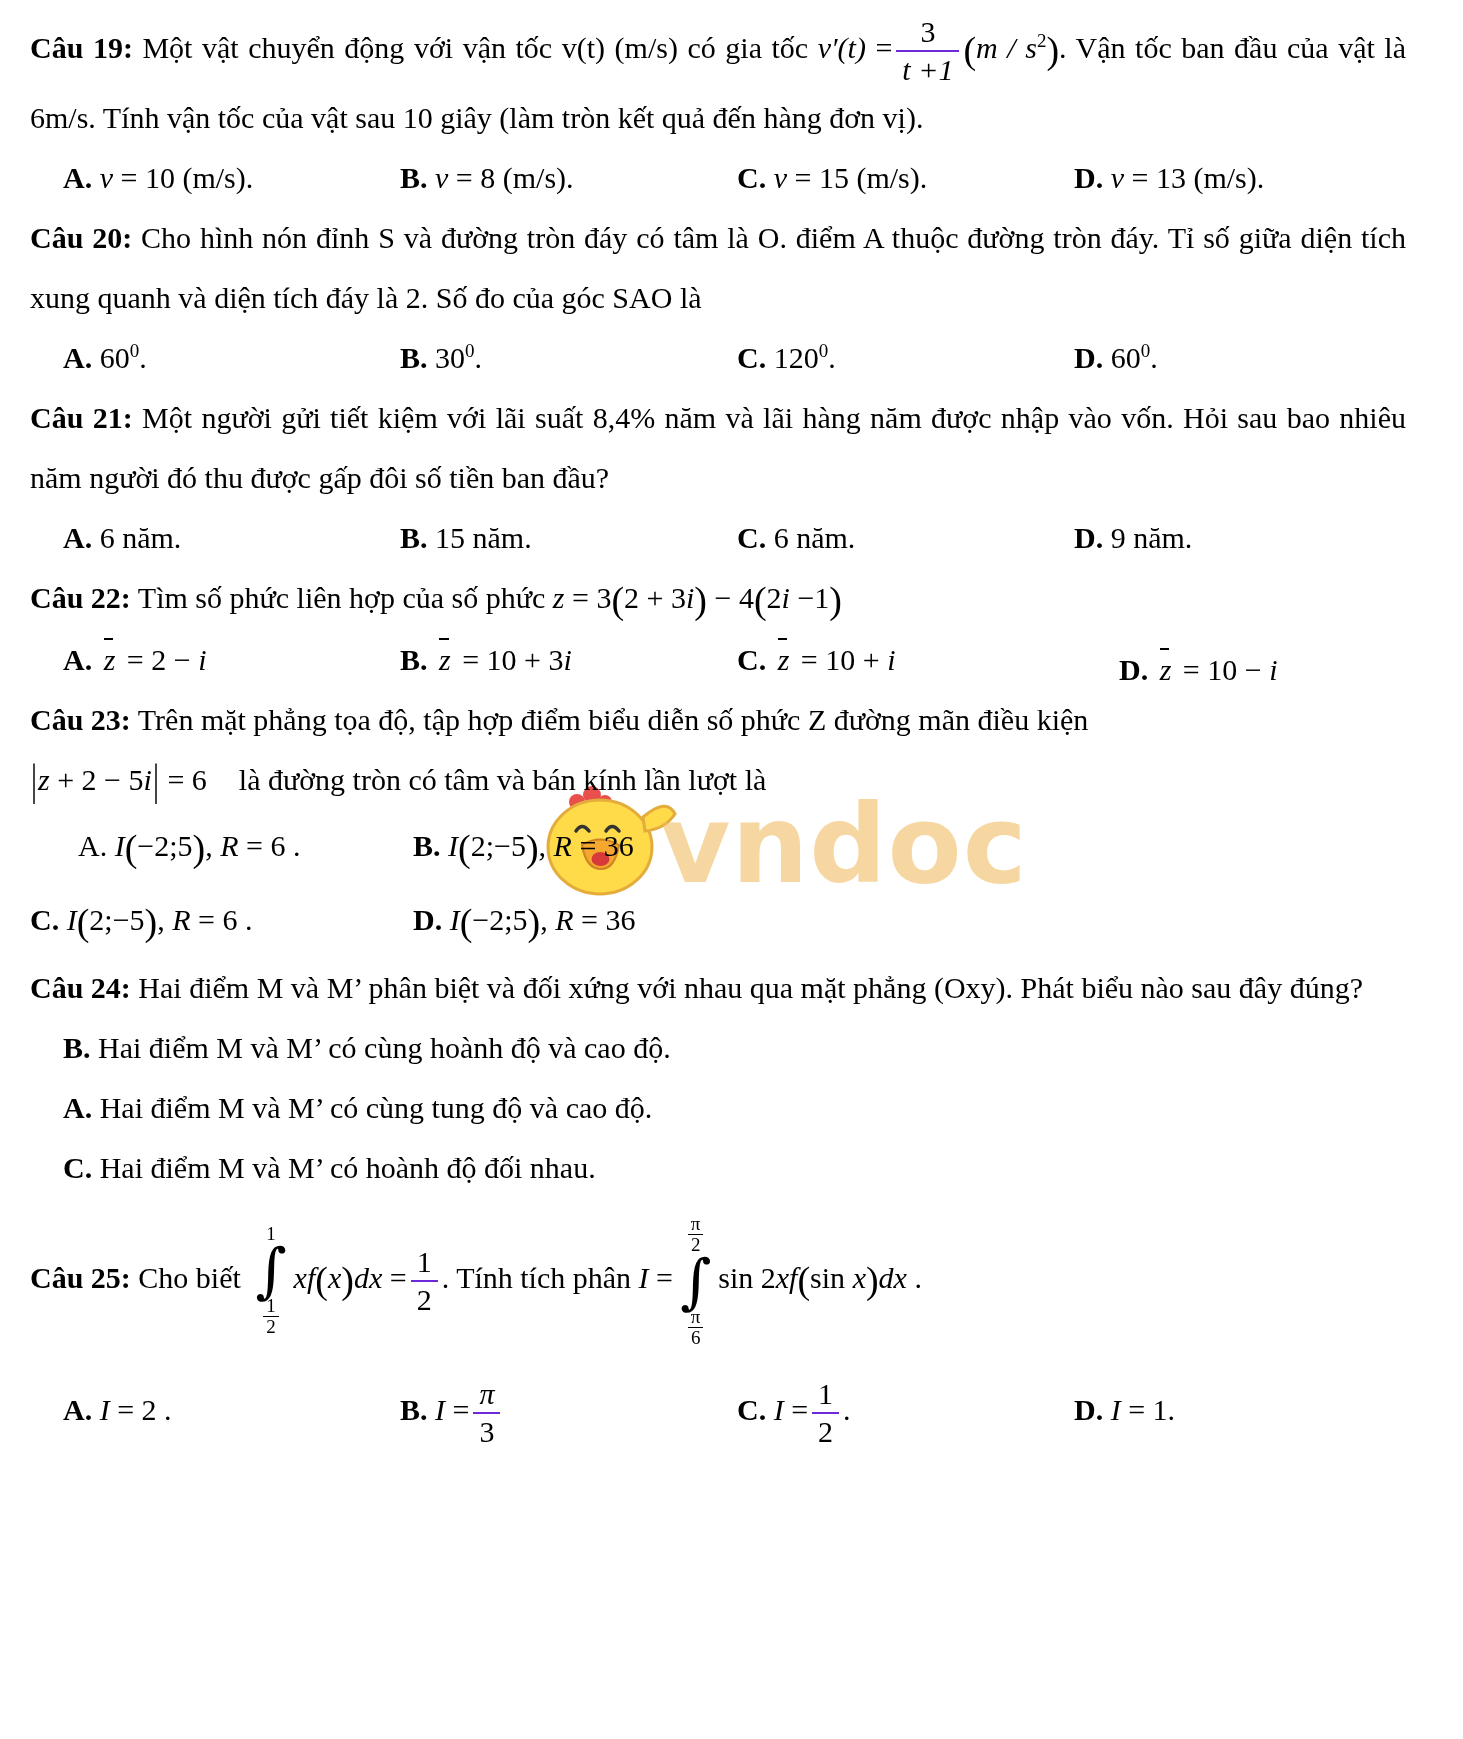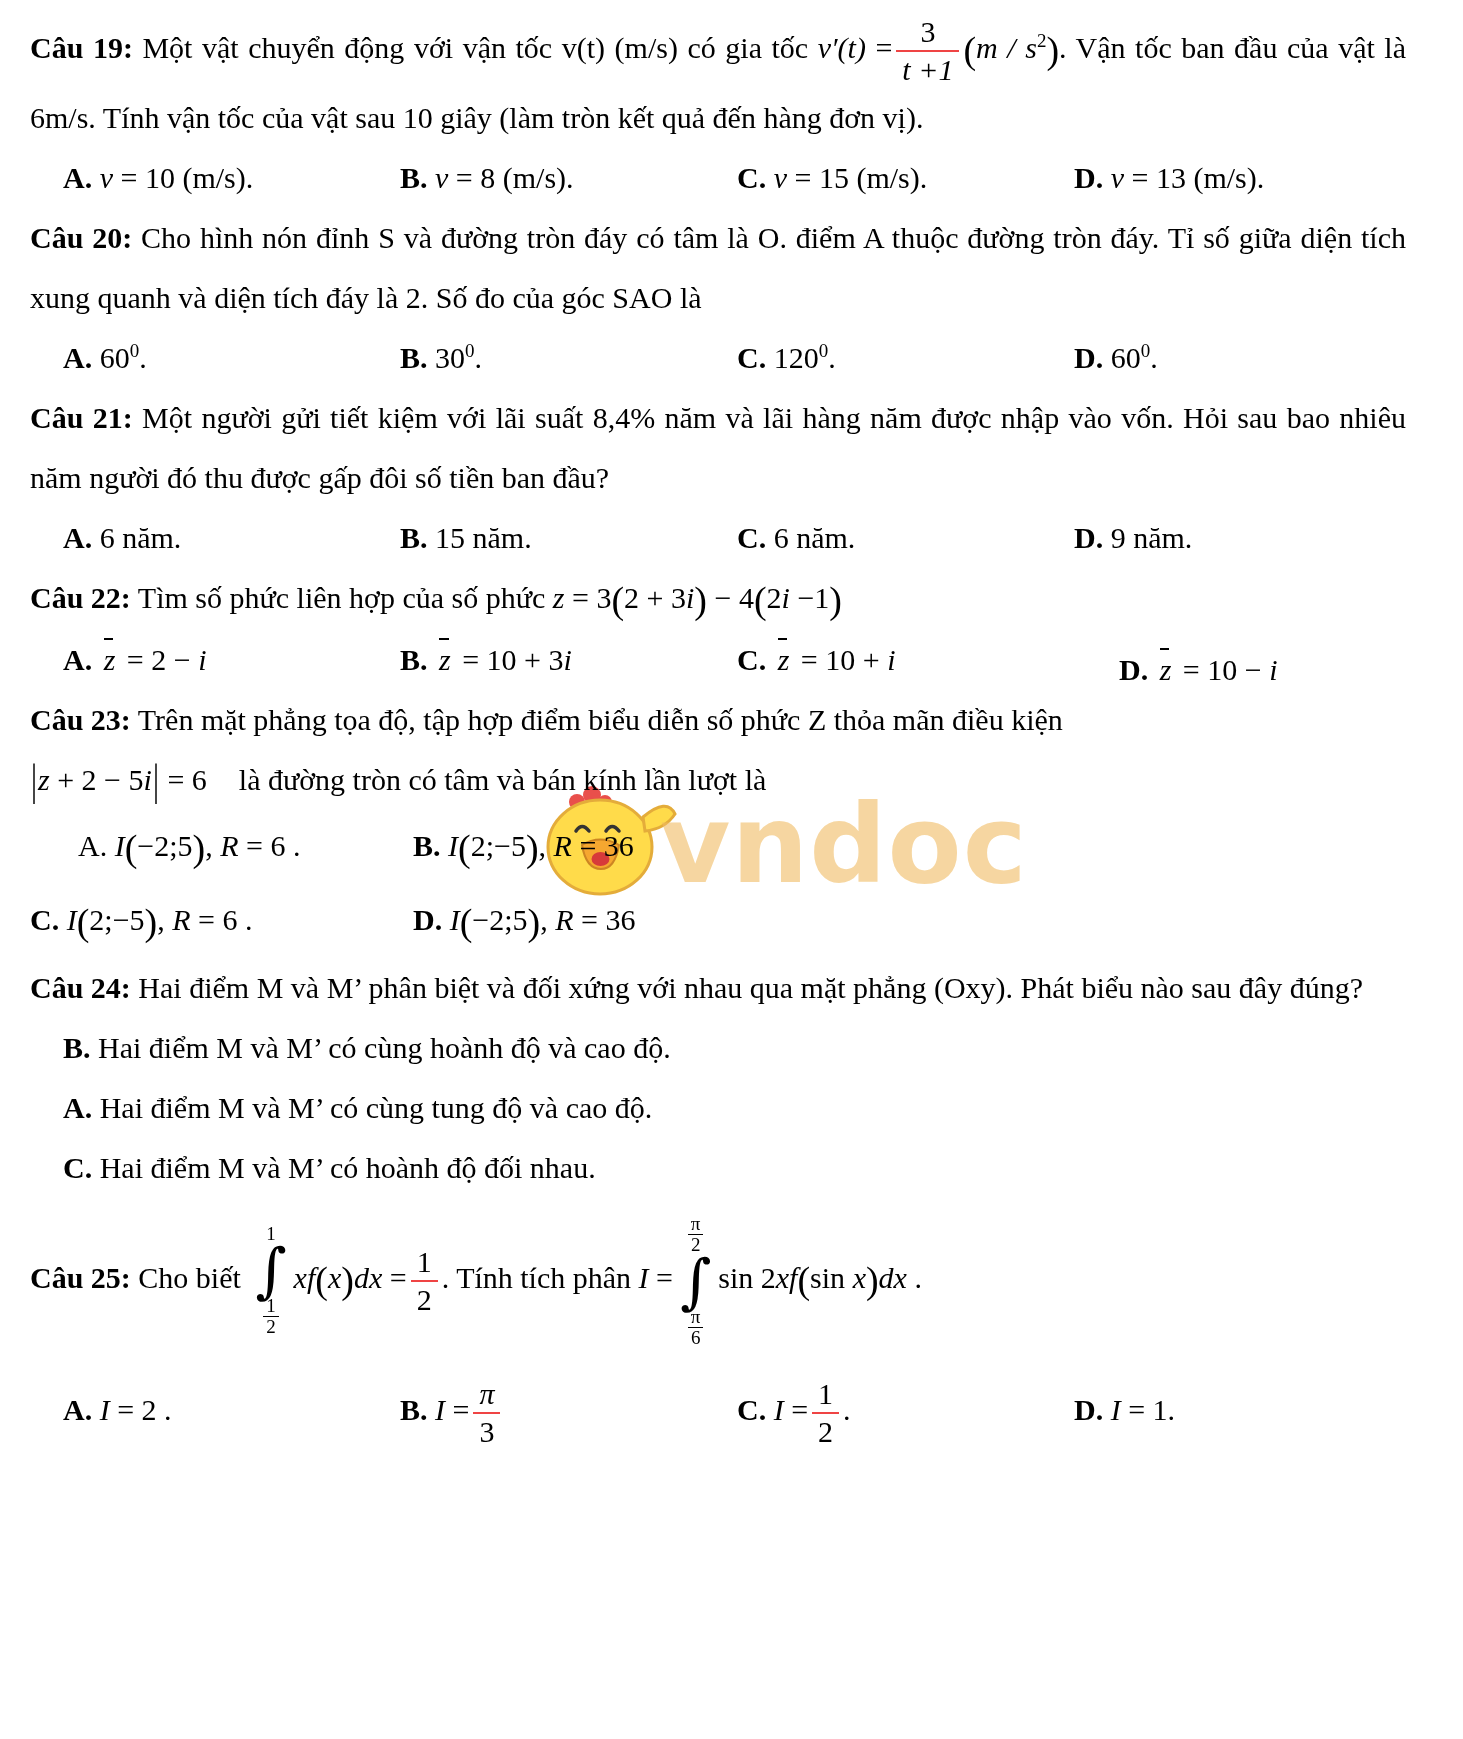--- a/index.html
+++ b/index.html
@@ -19,21 +19,21 @@
   .optrow{display:grid;line-height:60px;align-items:center;}
   .grid4{grid-template-columns:337px 337px 337px auto;padding-left:33px;}
   .grid2a{grid-template-columns:335px auto;padding-left:48px;line-height:72px;}
   .grid2b{grid-template-columns:383px auto;padding-left:0;line-height:72px;}
   .optline{padding-left:33px;line-height:60px;margin:0;}
   .olet{font-weight:bold;}
   .olet.plain{font-weight:normal;}
   .mi{font-style:italic;}
   .frac{display:inline-block;vertical-align:middle;text-align:center;line-height:1.2;margin:0 4px;}
   .frac .num{display:block;padding:0 6px;}
-  .frac .den{display:block;border-top:2px solid #ef4444;padding:0 6px;}
+  .frac .den{display:block;border-top:2px solid #6d28d9;padding:0 6px;}
   .bp{font-size:38px;vertical-align:-5px;}
   .msup{font-size:19px;line-height:0;vertical-align:11px;}
   .zbar{position:relative;padding:0 4px;}
   .zbar::before{content:"";position:absolute;left:4px;right:6px;top:-5px;border-top:2px solid #000;}
   .vbar{display:inline-block;transform:scaleY(1.45);margin:0 1px;}
   .intwrap{display:inline-flex;flex-direction:column;align-items:center;vertical-align:middle;margin:0 7px;}
   .intsign{font-family:"DejaVu Serif",serif;font-size:60px;line-height:52px;}
   .lim{font-size:19px;line-height:1.05;}
   .sfrac{display:inline-block;text-align:center;}
   .sfrac .sn{display:block;}
@@ -104,21 +104,21 @@
   </p>
   <div class="optrow grid4">
     <span class="opt"><span class="olet">A.</span> <span class="zbar mi">z</span> <span>= 2 − </span><span class="mi">i</span></span>
     <span class="opt"><span class="olet">B.</span> <span class="zbar mi">z</span> <span>= 10 + 3</span><span class="mi">i</span></span>
     <span class="opt"><span class="olet">C.</span> <span class="zbar mi">z</span> <span>= 10 + </span><span class="mi">i</span></span>
     <span class="opt"><span class="optD-off"><span class="olet">D.</span> <span class="zbar mi">z</span> <span>= 10 − </span><span class="mi">i</span></span></span>
   </div>
 
   <p class="stmt">
     <span class="qlabel">Câu 23:</span>
-    <span>Trên mặt phẳng tọa độ, tập hợp điểm biểu diễn số phức Z thỏa mãn điều kiện</span>
+    <span>Trên mặt phẳng tọa độ, tập hợp điểm biểu diễn số phức Z đường mãn điều kiện</span>
   </p>
   <p class="stmt">
     <span class="mgroup abswrap"><span class="vbar">|</span><span class="mi">z</span><span> + 2 − 5</span><span class="mi">i</span><span class="vbar">|</span><span> = 6</span></span><span>là đường tròn có tâm và bán kính lần lượt là</span>
   </p>
   <div class="optrow grid2a">
     <span class="opt"><span class="olet plain">A.</span> <span class="mi">I</span><span class="bp">(</span><span>−2;5</span><span class="bp">)</span><span>, </span><span class="mi">R</span><span> = 6 .</span></span>
     <span class="opt"><span class="olet">B.</span> <span class="mi">I</span><span class="bp">(</span><span>2;−5</span><span class="bp">)</span><span>, </span><span class="mi">R</span><span> = 36</span></span>
   </div>
   <div class="optrow grid2b">
     <span class="opt"><span class="olet">C.</span> <span class="mi">I</span><span class="bp">(</span><span>2;−5</span><span class="bp">)</span><span>, </span><span class="mi">R</span><span> = 6 .</span></span>

